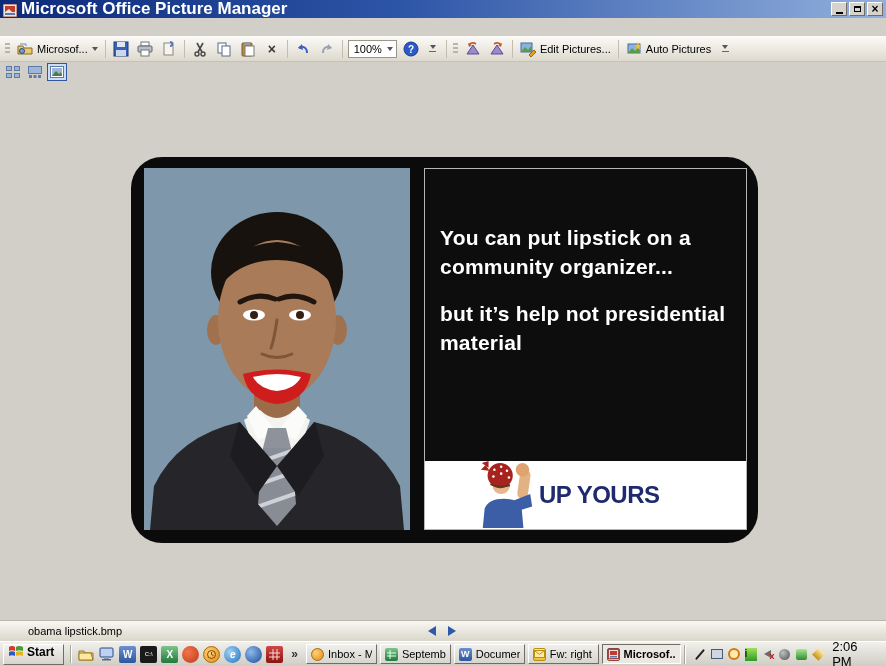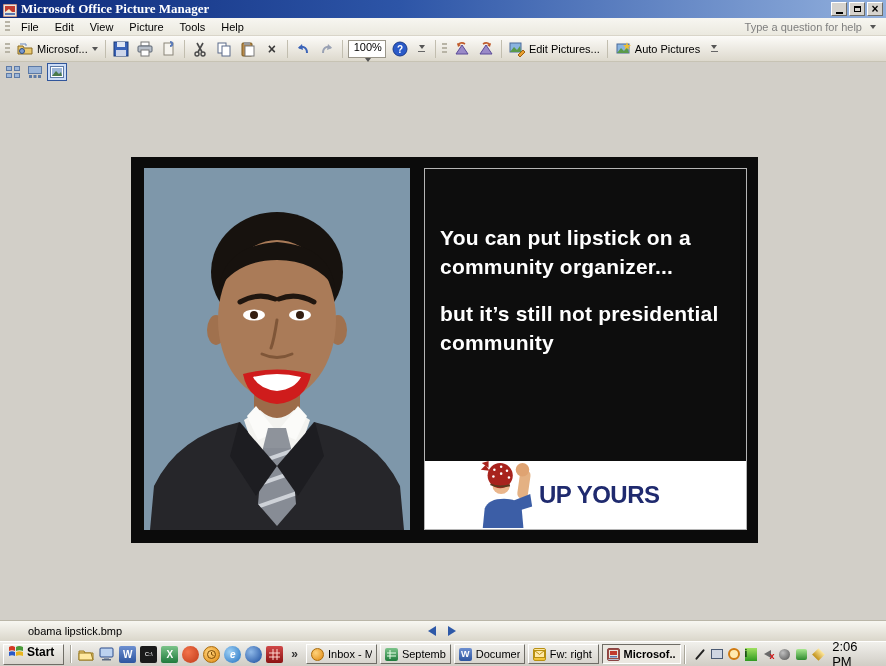--- a/index.html
+++ b/index.html
@@ -5,22 +5,22 @@
   * { box-sizing: border-box; margin: 0; padding: 0; }
   html,body { width:886px; height:666px; }
   body { font-family:"Liberation Sans", sans-serif; background:#d2cfc8; }
   .screen { position:relative; width:886px; height:666px; overflow:hidden; background:#d2cfc8; }
 
   
   .titlebar { position:absolute; left:0; top:0; width:886px; height:18px;
     background:linear-gradient(90deg,#0d2a7a 0%,#2d55a7 45%,#92b0dd 100%);
     display:flex; align-items:center; padding:0 3px; }
   .app-icon { width:14px; height:13px; margin-right:4px; display:inline-block; }
-  .titlebar .title { color:#fff; font-size:13px; font-weight:bold; flex:1;
-    white-space:nowrap; overflow:hidden;font-family:Liberation Serif, serif; }
+  .titlebar .title { color:#fff; font-size:17px; font-weight:bold; flex:1;
+    white-space:nowrap; overflow:hidden; }
   .cap-btns { display:flex; gap:2px; }
   .cap-btn { width:16px; height:14px; background:#d6d3ce;
     border:1px solid; border-color:#fff #6f6d66 #6f6d66 #fff;
     display:flex; align-items:center; justify-content:center; cursor:default; }
   .glyph-min { width:7px; height:2px; background:#000; margin-top:7px; }
   .glyph-restore { width:7px; height:6px; border:1px solid #000; border-top-width:2px; }
   .glyph-x { font-size:12px; font-weight:bold; line-height:10px; color:#000; }
 
   
   .menubar { position:absolute; left:0; top:18px; width:886px; height:18px;
@@ -36,35 +36,35 @@
 
   
   .toolbar { position:absolute; left:0; top:36px; width:886px; height:26px;
     background:linear-gradient(#fcfbf8,#ddd9cd); border-bottom:1px solid #c7c3b4;
     display:flex; align-items:center; font-size:11px; padding-left:2px; }
   .tb-btn { display:flex; align-items:center; gap:4px; padding:2px 4px;
     height:22px; cursor:default; white-space:nowrap; }
   .tb-sep { width:1px; height:18px; background:#c2beaf; margin:0 3px; }
   .icon16 { width:16px; height:16px; display:inline-block; }
   .combo { display:flex; align-items:center; background:#fff;
-    border:1px solid #9a968a; height:18px; padding:0 3px 0 5px; gap:5px; margin:0 2px;flex-direction:column; }
+    border:1px solid #9a968a; height:18px; padding:0 3px 0 5px; gap:5px; margin:0 2px; }
   .overflow { display:flex; flex-direction:column; align-items:center;
     justify-content:center; width:12px; height:22px; gap:2px; margin:0 4px; }
   .overflow .bar { width:7px; height:1px; background:#666; }
 
   
   .viewsrow { position:absolute; left:0; top:62px; width:886px; height:20px;
     display:flex; align-items:center; padding-left:3px; }
   .view-btn { width:20px; height:18px; display:flex; align-items:center;
     justify-content:center; margin-right:2px; border:1px solid transparent; cursor:default; }
   .view-btn.selected { border:1px solid #31569b; background:#cdddf6; }
 
   
   .canvas { position:absolute; left:0; top:82px; width:886px; height:538px; background:#d2cfc8; }
-  .frame { position:absolute; left:131px; top:75px; width:627px; height:386px; background:#0b0b0b; }
+  .frame { position:absolute; left:131px; top:75px; width:627px; height:386px; background:#0b0b0b;border-radius:31px; }
   .photo { position:absolute; left:13px; top:11px; width:266px; height:362px; }
   .panel { position:absolute; left:293px; top:11px; width:323px; height:362px;
     background:#0d0d0d; border:1px solid #b5b5b5; }
   .panel-text { padding:55px 14px 0 15px; color:#fff; font-weight:bold;
     font-size:21px; line-height:1.36; letter-spacing:0.2px; }
   .panel-text p + p { margin-top:19px; }
   .logo-strip { position:absolute; left:0; bottom:0; width:100%; height:68px;
     background:#fff; display:flex; align-items:center; overflow:hidden; }
   .rosie { margin-left:50px; flex:0 0 auto; }
   .logo-text { margin-left:2px; color:#1f2a6e; font-weight:bold; line-height:0.92;
@@ -162,33 +162,20 @@
         </span>
       <span class="cap-btn">
           <span class="glyph-restore"></span>
         </span>
       <span class="cap-btn">
           <span class="glyph-x">×</span>
         </span>
     </span>
   </div>
 
-  <div class="menubar">
-    <span class="grip"></span>
-    <span class="menu-item">File</span>
-    <span class="menu-item">Edit</span>
-    <span class="menu-item">View</span>
-    <span class="menu-item">Picture</span>
-    <span class="menu-item">Tools</span>
-    <span class="menu-item">Help</span>
-    <span class="help-box">
-      <span>Type a question for help</span>
-      <span class="dd-tri"></span>
-    </span>
-  </div>
 
   <div class="toolbar">
     <span class="grip"></span>
     <span class="tb-btn">
       <span class="icon16">
         <svg width="16" height="16" viewBox="0 0 16 16">
             <path d="M1 5 L6 5 L7 7 L15 7 L15 13 L1 13 Z" fill="#e8c870" stroke="#8a6a20"></path>
             <path d="M3 3 L9 3 L9 5" fill="none" stroke="#6a8ac0"></path>
             <circle cx="5" cy="10" r="2.5" fill="#7a9ad0" stroke="#2a4a80"></circle>
           </svg>
@@ -402,21 +389,21 @@
           <path d="M133,152 Q130,172 127,180" stroke="#7f5638" stroke-width="3" fill="none" stroke-linecap="round"></path>
           <path d="M118,186 Q133,193 148,186" stroke="#7f5638" stroke-width="3" fill="none" stroke-linecap="round"></path>
           <path d="M99,206 Q133,197 167,206 Q162,233 133,236 Q104,233 99,206 Z" fill="#cf1c1c"></path>
           <path d="M109,209 Q133,203 157,209 Q151,221 133,223 Q115,221 109,209 Z" fill="#ffffff"></path>
         </svg>
       </div>
 
       <div class="panel">
         <div class="panel-text">
           <p>You can put lipstick on a community organizer...</p>
-          <p>but it’s still not presidential community</p>
+          <p>but it’s help not presidential material</p>
         </div>
         <div class="logo-strip">
           <span class="rosie">
             <svg width="62" height="70" viewBox="0 0 64 72">
               <rect x="45" y="12" width="11" height="30" rx="5.5" fill="#e4b183" transform="rotate(8 50 27)"></rect>
               <circle cx="49" cy="12" r="7" fill="#dfa372"></circle>
               <path d="M34,46 L57,37 L59,50 L36,57 Z" fill="#3c5ea6"></path>
               <path d="M8,72 L10,52 Q14,42 30,42 Q44,42 48,50 L50,72 Z" fill="#3c5ea6"></path>
               <circle cx="27" cy="28" r="9" fill="#eab68c"></circle>
               <circle cx="26" cy="18" r="13" fill="#a8231d"></circle>

